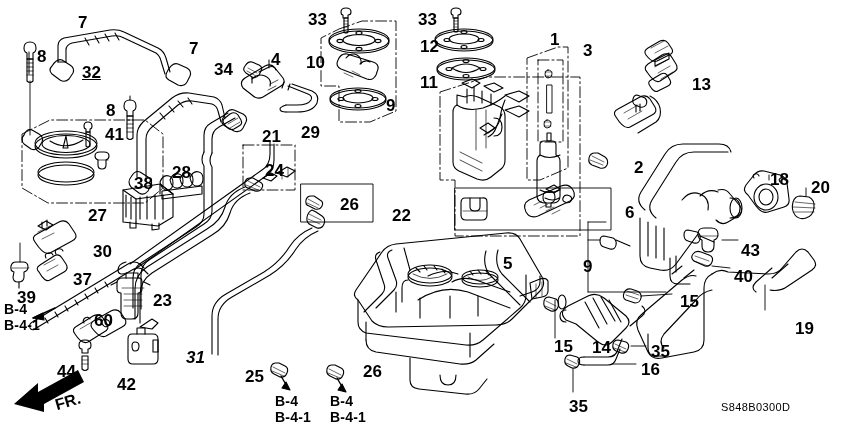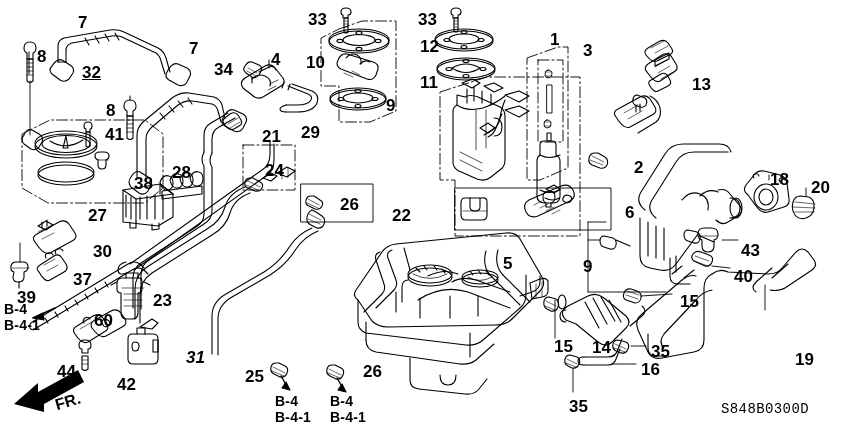--- a/index.html
+++ b/index.html
@@ -5,22 +5,22 @@
 <style>
   html,body{margin:0;padding:0;background:#ffffff;}
   body{width:850px;height:425px;overflow:hidden;
        font-family:"Liberation Sans", sans-serif;color:#000;}
   #sheet{position:relative;width:850px;height:425px;background:#fff;}
   svg#art{position:absolute;left:0;top:0;width:850px;height:425px;}
   .cal{position:absolute;font-weight:bold;font-size:17px;line-height:1;
        color:#000;white-space:nowrap;}
   .bcode{position:absolute;font-weight:bold;font-size:14px;line-height:1.15;
          letter-spacing:.2px;white-space:nowrap;}
-  .dcode{position:absolute;font-size:14px;letter-spacing:.4px;
-         font-family:Liberation Mono, monospace;}
+  .dcode{position:absolute;font-size:11px;letter-spacing:.4px;
+         font-family:Liberation Sans, sans-serif;}
   .frtxt{position:absolute;font-weight:bold;font-size:16px;
          transform:rotate(-16deg);transform-origin:left bottom;}
 </style>
 </head>
 <body>
 
 <div id="sheet">
 
   <svg id="art" viewBox="0 0 850 425" fill="none" stroke="#000" stroke-width="1.1" stroke-linecap="round" stroke-linejoin="round">
 
@@ -507,21 +507,21 @@
       <div class="cal" style="left: 117px; top: 376px;">42</div>
       <div class="cal" style="left: 186px; top: 349px; font-style: italic;">31</div>
       <div class="cal" style="left: 245px; top: 368px;">25</div>
       <div class="cal" style="left: 363px; top: 363px;">26</div>
       <div class="cal" style="left: 503px; top: 255px;">5</div>
       <div class="cal" style="left: 554px; top: 338px;">15</div>
       <div class="cal" style="left: 583px; top: 258px;">9</div>
       <div class="cal" style="left: 741px; top: 242px;">43</div>
       <div class="cal" style="left: 734px; top: 268px;">40</div>
       <div class="cal" style="left: 680px; top: 293px;">15</div>
-      <div class="cal" style="left: 795px; top: 320px; margin-top: 31px;">19</div>
+      <div class="cal" style="left: 795px; top: 320px;">19</div>
       <div class="cal" style="left: 592px; top: 339px;">14</div>
       <div class="cal" style="left: 651px; top: 343px;">35</div>
       <div class="cal" style="left: 641px; top: 361px;">16</div>
       <div class="cal" style="left: 569px; top: 398px;">35</div>
     </div>
 
   <div id="refcode-layer">
       <div class="bcode" style="left: 4px; top: 301px;">
         <div>B-4</div>
         <div>B-4-1</div>

